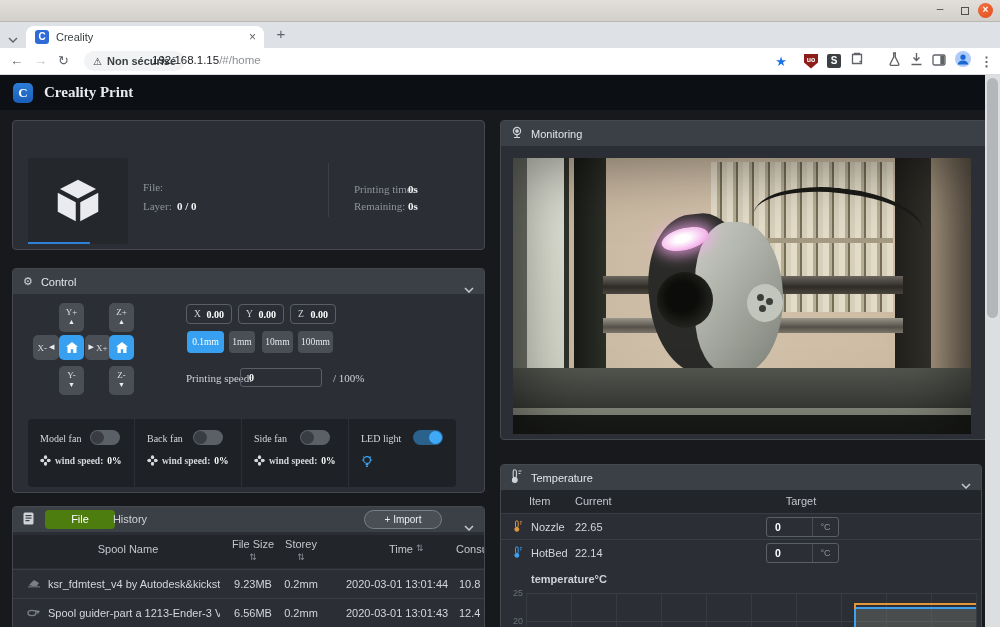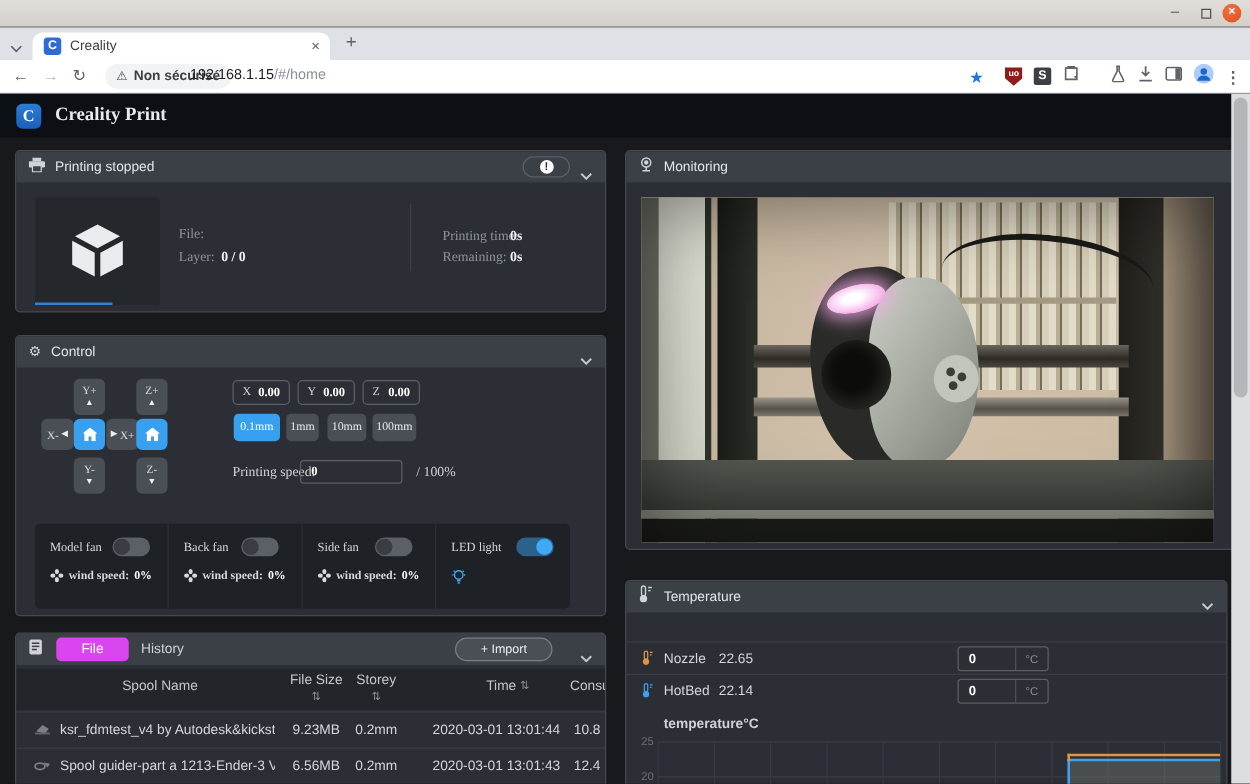--- a/index.html
+++ b/index.html
@@ -108,21 +108,21 @@
   .toggle .knob { position:absolute; top:1px; width:13px; height:13px; border-radius:50%; }
   .tg-off { background:#5b6066; } .tg-off .knob { left:1px; background:#393d43; }
   .tg-on { background:#2b618d; } .tg-on .knob { right:1px; background:#3fa9f5; }
   .wind { position:absolute; left:12px; top:36px; display:flex; align-items:center; gap:4px; }
   .wind-label { font-size:9.5px; font-weight:bold; color:#d6d9dc; font-family:"Liberation Serif", serif; }
   .wind-val { font-size:9.5px; font-weight:bold; color:#fff; font-family:"Liberation Serif", serif; }
 
   
   .ftab { position:absolute; top:3px; height:19px; border-radius:4px; font-size:11px;
     text-align:center; line-height:19px; }
-  .ftab.sel { left:32px; width:58px; background:#d946ef; color:#fff; }
+  .ftab.sel { left:32px; width:70px; background:#4d7c0f; color:#fff; }
   .ftab.idle { left:92px; width:50px; color:#cfd3d7; }
   .import-btn { position:absolute; left:351px; top:3px; width:78px; height:19px; background:#4a4f56;
     border:1px solid #7a7f87; border-radius:10px; color:#eceef0; font-size:10px; text-align:center;
     line-height:17px; }
   .thead { position:absolute; left:0; top:28px; width:471px; height:33px; background:#22252a;
     color:#c3c7cc; font-size:11px; }
   .trow { position:absolute; left:0; width:471px; height:29px; border-top:1px solid #3a3e44;
     color:#d3d6da; font-size:11px; }
   .tcell { position:absolute; top:8px; }
   .sort { color:#8a8f97; font-size:9px; }
@@ -228,38 +228,20 @@
   </div>
 
   <div class="webpage">
 
     <div class="app-header">
       <span class="logo">C</span>
       <span class="app-title">Creality Print</span>
     </div>
 
     <div class="panel" style="left:12px; top:45px; width:473px; height:130px;">
-      <div class="phdr">
-        <span>
-          <svg width="13" height="12" viewBox="0 0 13 12">
-              <rect x="3" y="0" width="7" height="3" fill="#cfd3d8"></rect>
-              <rect x="0" y="3" width="13" height="5" rx="1" fill="#cfd3d8"></rect>
-              <rect x="3" y="6.5" width="7" height="5" fill="#3b3f46" stroke="#cfd3d8"></rect>
-            </svg>
-        </span>
-        <span class="phdr-title">Printing stopped</span>
-        <span class="alert-pill">
-          <span class="alert-dot">!</span>
-        </span>
-        <span class="phdr-chev">
-          <svg width="10" height="6" viewBox="0 0 10 6">
-              <path d="M1 1l4 4 4-4" stroke="#c6cad0" stroke-width="1.5" fill="none"></path>
-            </svg>
-        </span>
-      </div>
       <div class="thumb">
         <svg width="54" height="54" viewBox="0 0 24 24">
           <path d="M12 2.5l8 4.2-8 4.2-8-4.2z" fill="#e9ebee"></path>
           <path d="M3 8.3l8 4.2v8.5l-8-4.2z" fill="#e9ebee"></path>
           <path d="M21 8.3l-8 4.2v8.5l8-4.2z" fill="#e9ebee"></path>
         </svg>
       </div>
       <span class="ps-label" style="left:130px; top:60px;">File:</span>
       <span class="ps-label" style="left:130px; top:79px;">Layer:</span>
       <span class="ps-value" style="left:164px; top:79px;">0 / 0</span>
@@ -514,20 +496,25 @@
               <path d="M7.5 2h3M7.5 4.5h2"></path>
             </svg>
         </span>
         <span class="phdr-title">Temperature</span>
         <span class="phdr-chev">
           <svg width="10" height="6" viewBox="0 0 10 6">
               <path d="M1 1l4 4 4-4" stroke="#c6cad0" stroke-width="1.5" fill="none"></path>
             </svg>
         </span>
       </div>
+      <div class="tmp-thead">
+        <span class="tcell" style="left:28px; top:5px;">Item</span>
+        <span class="tcell" style="left:74px; top:5px;">Current</span>
+        <span class="tcell" style="left:160px; width:280px; text-align:center; top:5px;">Target</span>
+      </div>
       <div class="tmp-row" style="top:48px;">
         <span class="tcell" style="left:12px; top:5px;">
           <svg width="10" height="14" viewBox="0 0 12 14" fill="none" stroke="#e2963c" stroke-width="1.2">
               <rect x="3" y="0.8" width="3.2" height="8" rx="1.6"></rect>
               <circle cx="4.6" cy="11" r="2.4" fill="#e2963c"></circle>
               <path d="M8.3 2h2.5M8.3 4.5h1.7"></path>
             </svg>
         </span>
         <span class="tcell" style="left:30px; top:7px;">Nozzle</span>
         <span class="tcell" style="left:74px; top:7px;">22.65</span>

